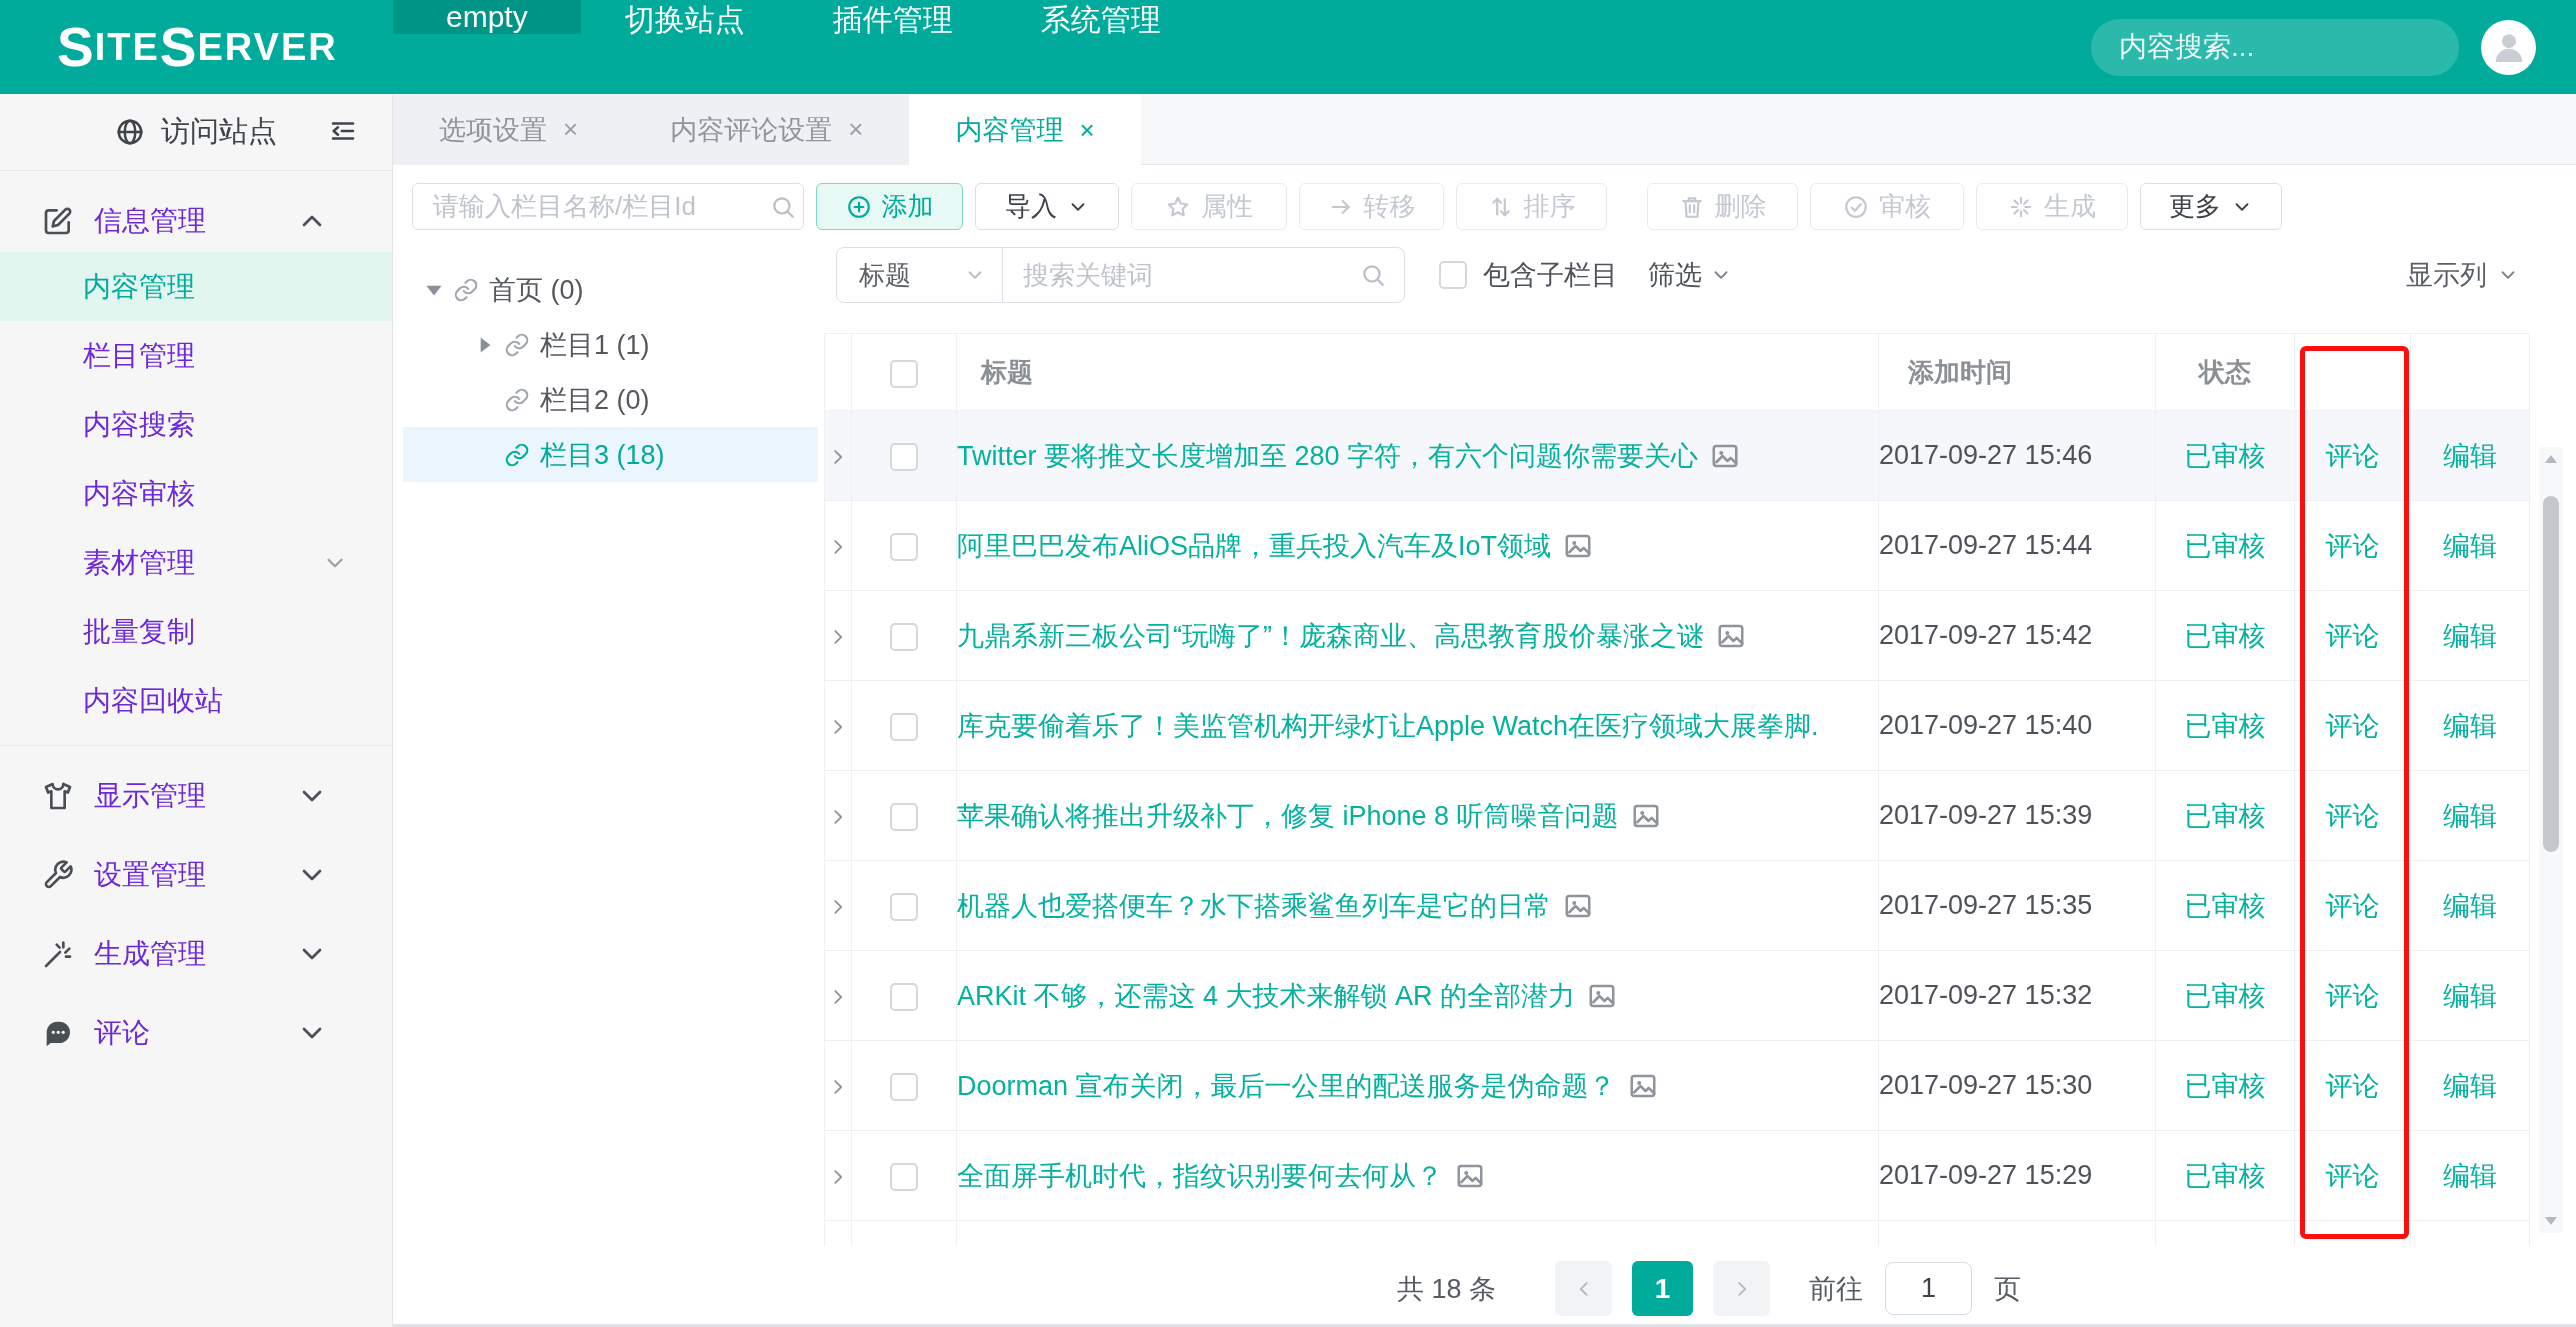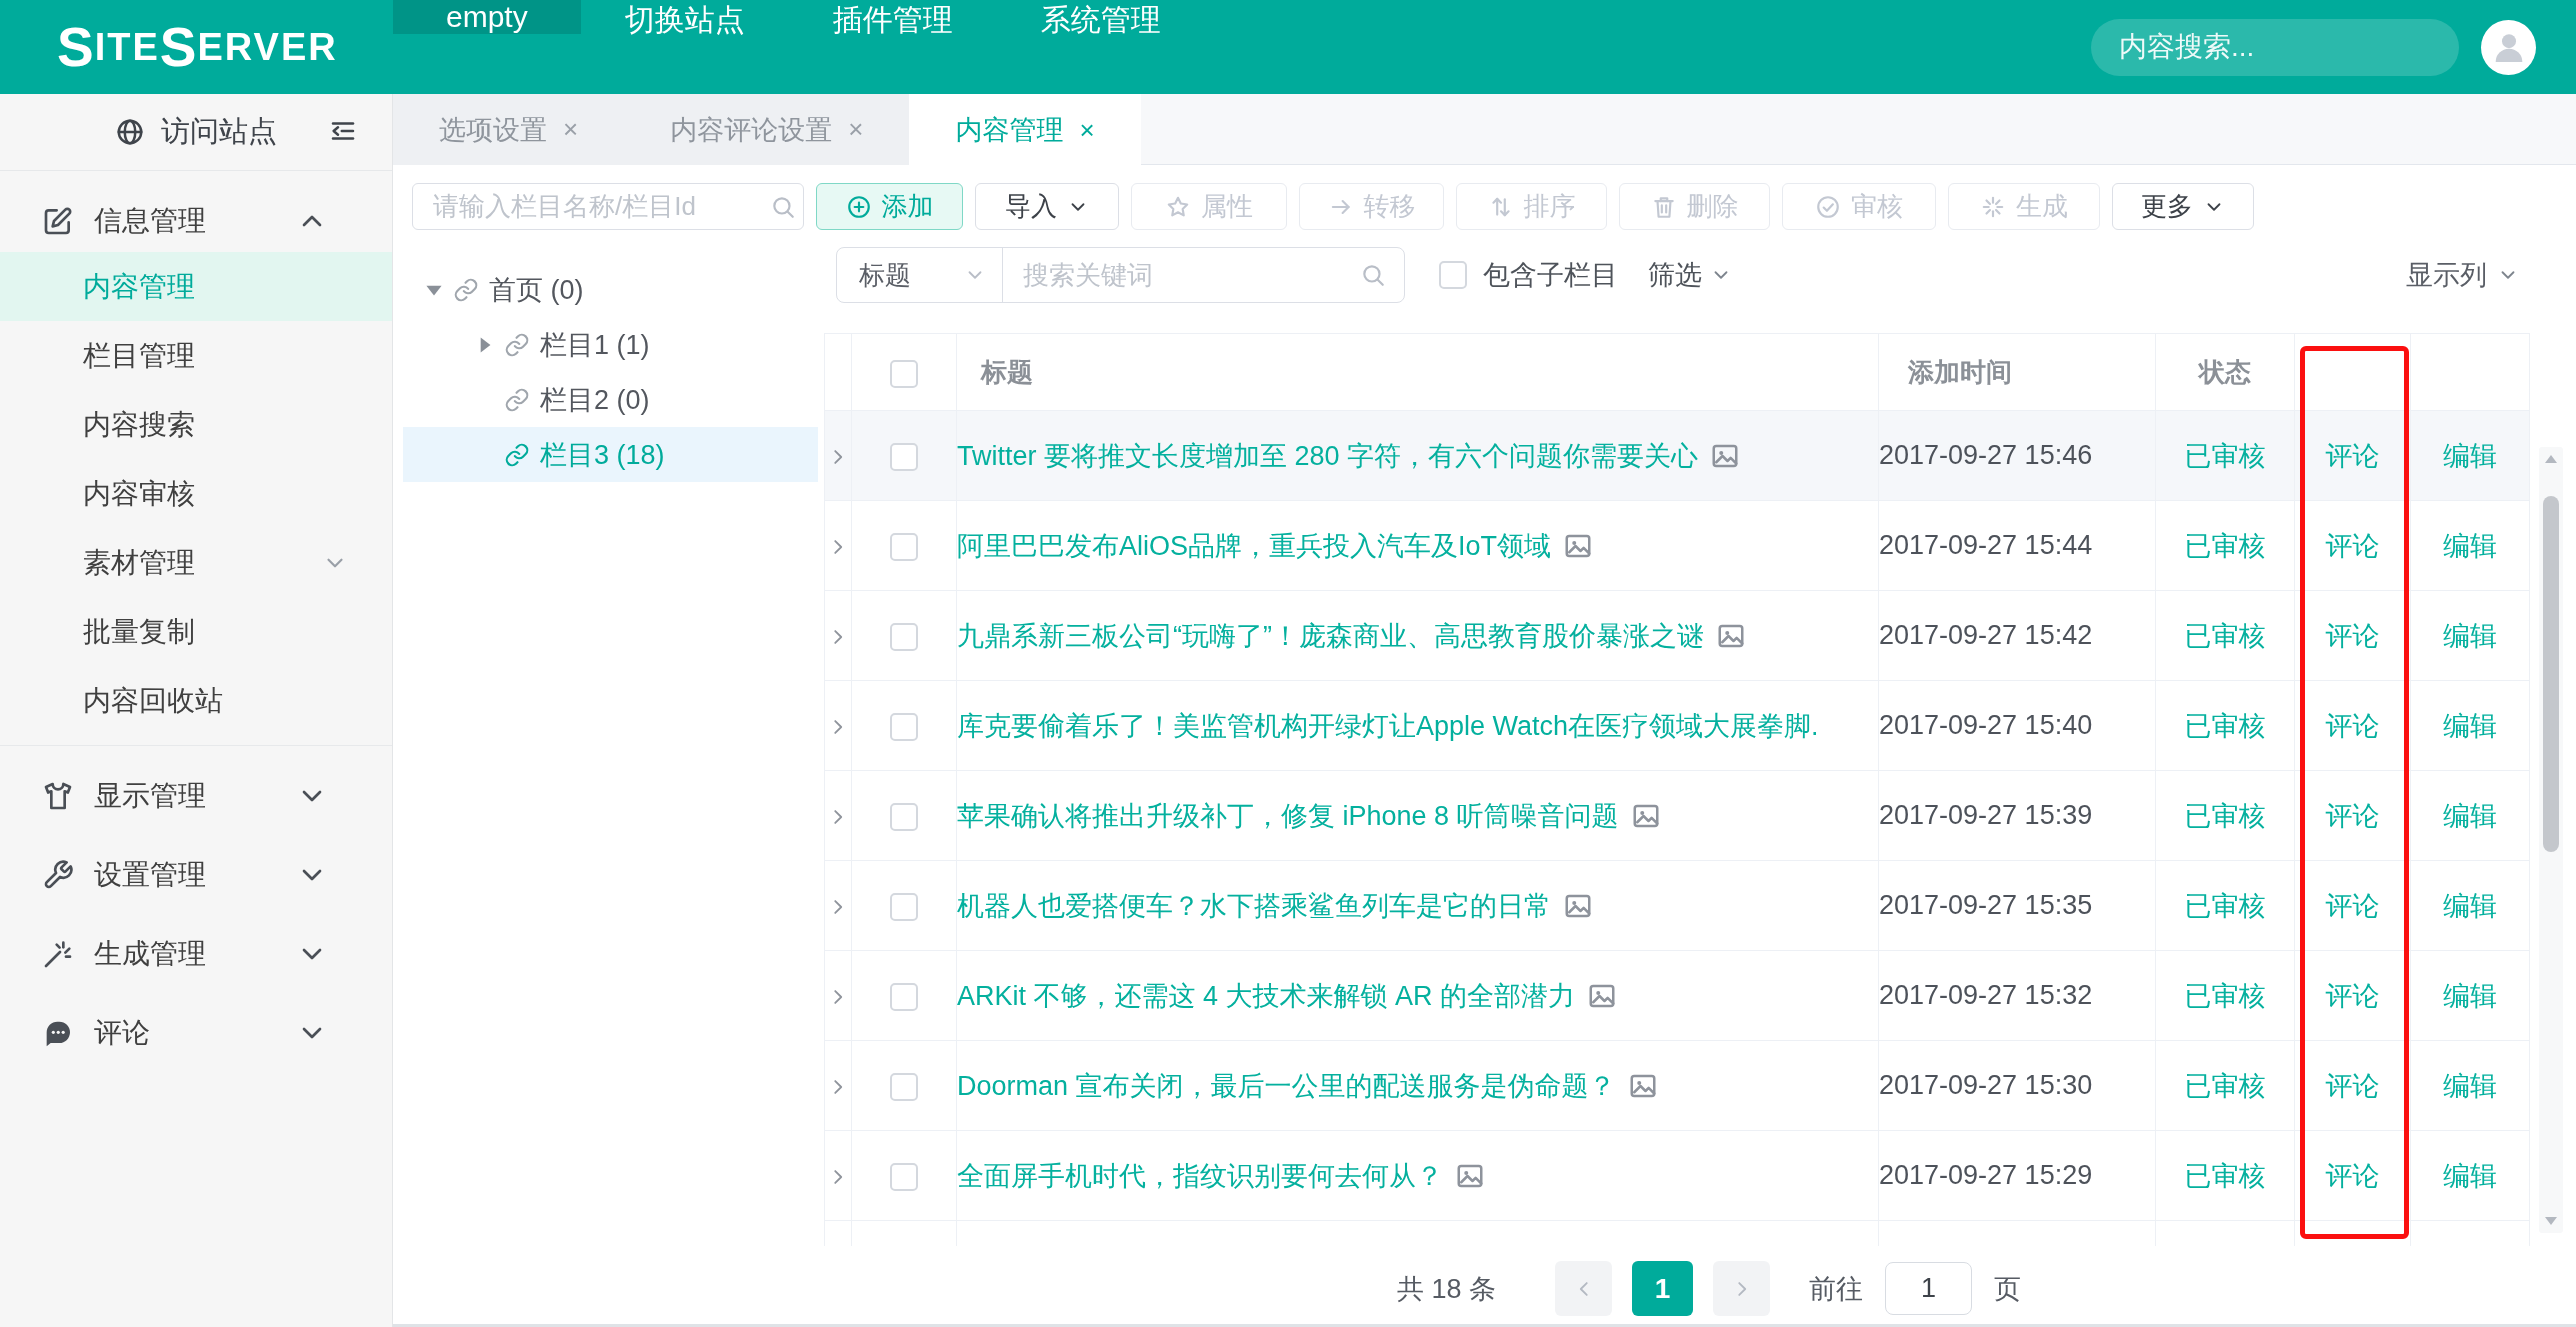--- a/index.html
+++ b/index.html
@@ -23,21 +23,21 @@
   .searchpill .icon{color:#fff;width:30px;height:30px;}
   .avatar{width:55px;height:55px;border-radius:50%;background:#fff;display:flex;align-items:center;justify-content:center;color:#c9ced6;overflow:hidden;}
   .avatar .icon{width:40px;height:40px;}
 
   
   .sidebar{position:absolute;left:0;top:94px;width:393px;height:1234px;background:#f6f6f6;border-right:1px solid #e3e5e7;box-sizing:border-box;z-index:10;}
   .sb-header{height:76px;border-bottom:1px solid #e6e8ea;display:flex;align-items:center;justify-content:center;position:relative;font-size:29px;color:#3f444b;gap:16px;}
   .sb-header .icon{width:30px;height:30px;color:#3f444b;}
   .sb-collapse{position:absolute;right:34px;top:22px;width:34px;height:34px;color:#4a4f56;cursor:pointer;}
   .sb-menu{padding-top:18px;}
-  .sb-item{display:flex;align-items:center;font-size:28px;color:#404040;cursor:pointer;box-sizing:border-box;padding-right:44px;}
+  .sb-item{display:flex;align-items:center;font-size:28px;color:#6d28d9;cursor:pointer;box-sizing:border-box;padding-right:44px;}
   .sb-item .lbl{white-space:nowrap;}
   .sb-item.top{height:63px;padding-left:42px;}
   .sb-item.g2{height:79px;}
   .sb-item.sub{height:69px;padding-left:83px;}
   .sb-item.top .icon{width:32px;height:32px;margin-right:20px;color:#4a4f56;}
   .sb-item .chev{margin-left:auto;width:26px;height:26px;color:#9aa0a8;}
   .sb-item.selected{background:#e2f6f0;color:#00ab9b;}
   .sb-divider{height:1px;background:#e7e9eb;margin:10px 0;}
 
   
@@ -370,21 +370,21 @@
           <span class="icon">
             <svg viewBox="0 0 24 24">
               <line x1="8.5" y1="4.5" x2="8.5" y2="19"></line>
               <polyline points="5 8 8.5 4.5 12 8"></polyline>
               <line x1="15.5" y1="19.5" x2="15.5" y2="5"></line>
               <polyline points="12 16 15.5 19.5 19 16"></polyline>
             </svg>
           </span>
           <span>排序</span>
         </button>
-        <button class="btn disabled" style="width: 151px;">
+        <button class="btn disabled" style="width: 151px; margin-left: 28px;">
           <span class="icon">
             <svg viewBox="0 0 24 24">
               <polyline points="4 6.5 20 6.5"></polyline>
               <path d="M9 6.5V4h6v2.5"></path>
               <path d="M6 6.5l1 14.5h10l1-14.5"></path>
               <line x1="10" y1="10.5" x2="10" y2="17"></line>
               <line x1="14" y1="10.5" x2="14" y2="17"></line>
             </svg>
           </span>
           <span>删除</span>

